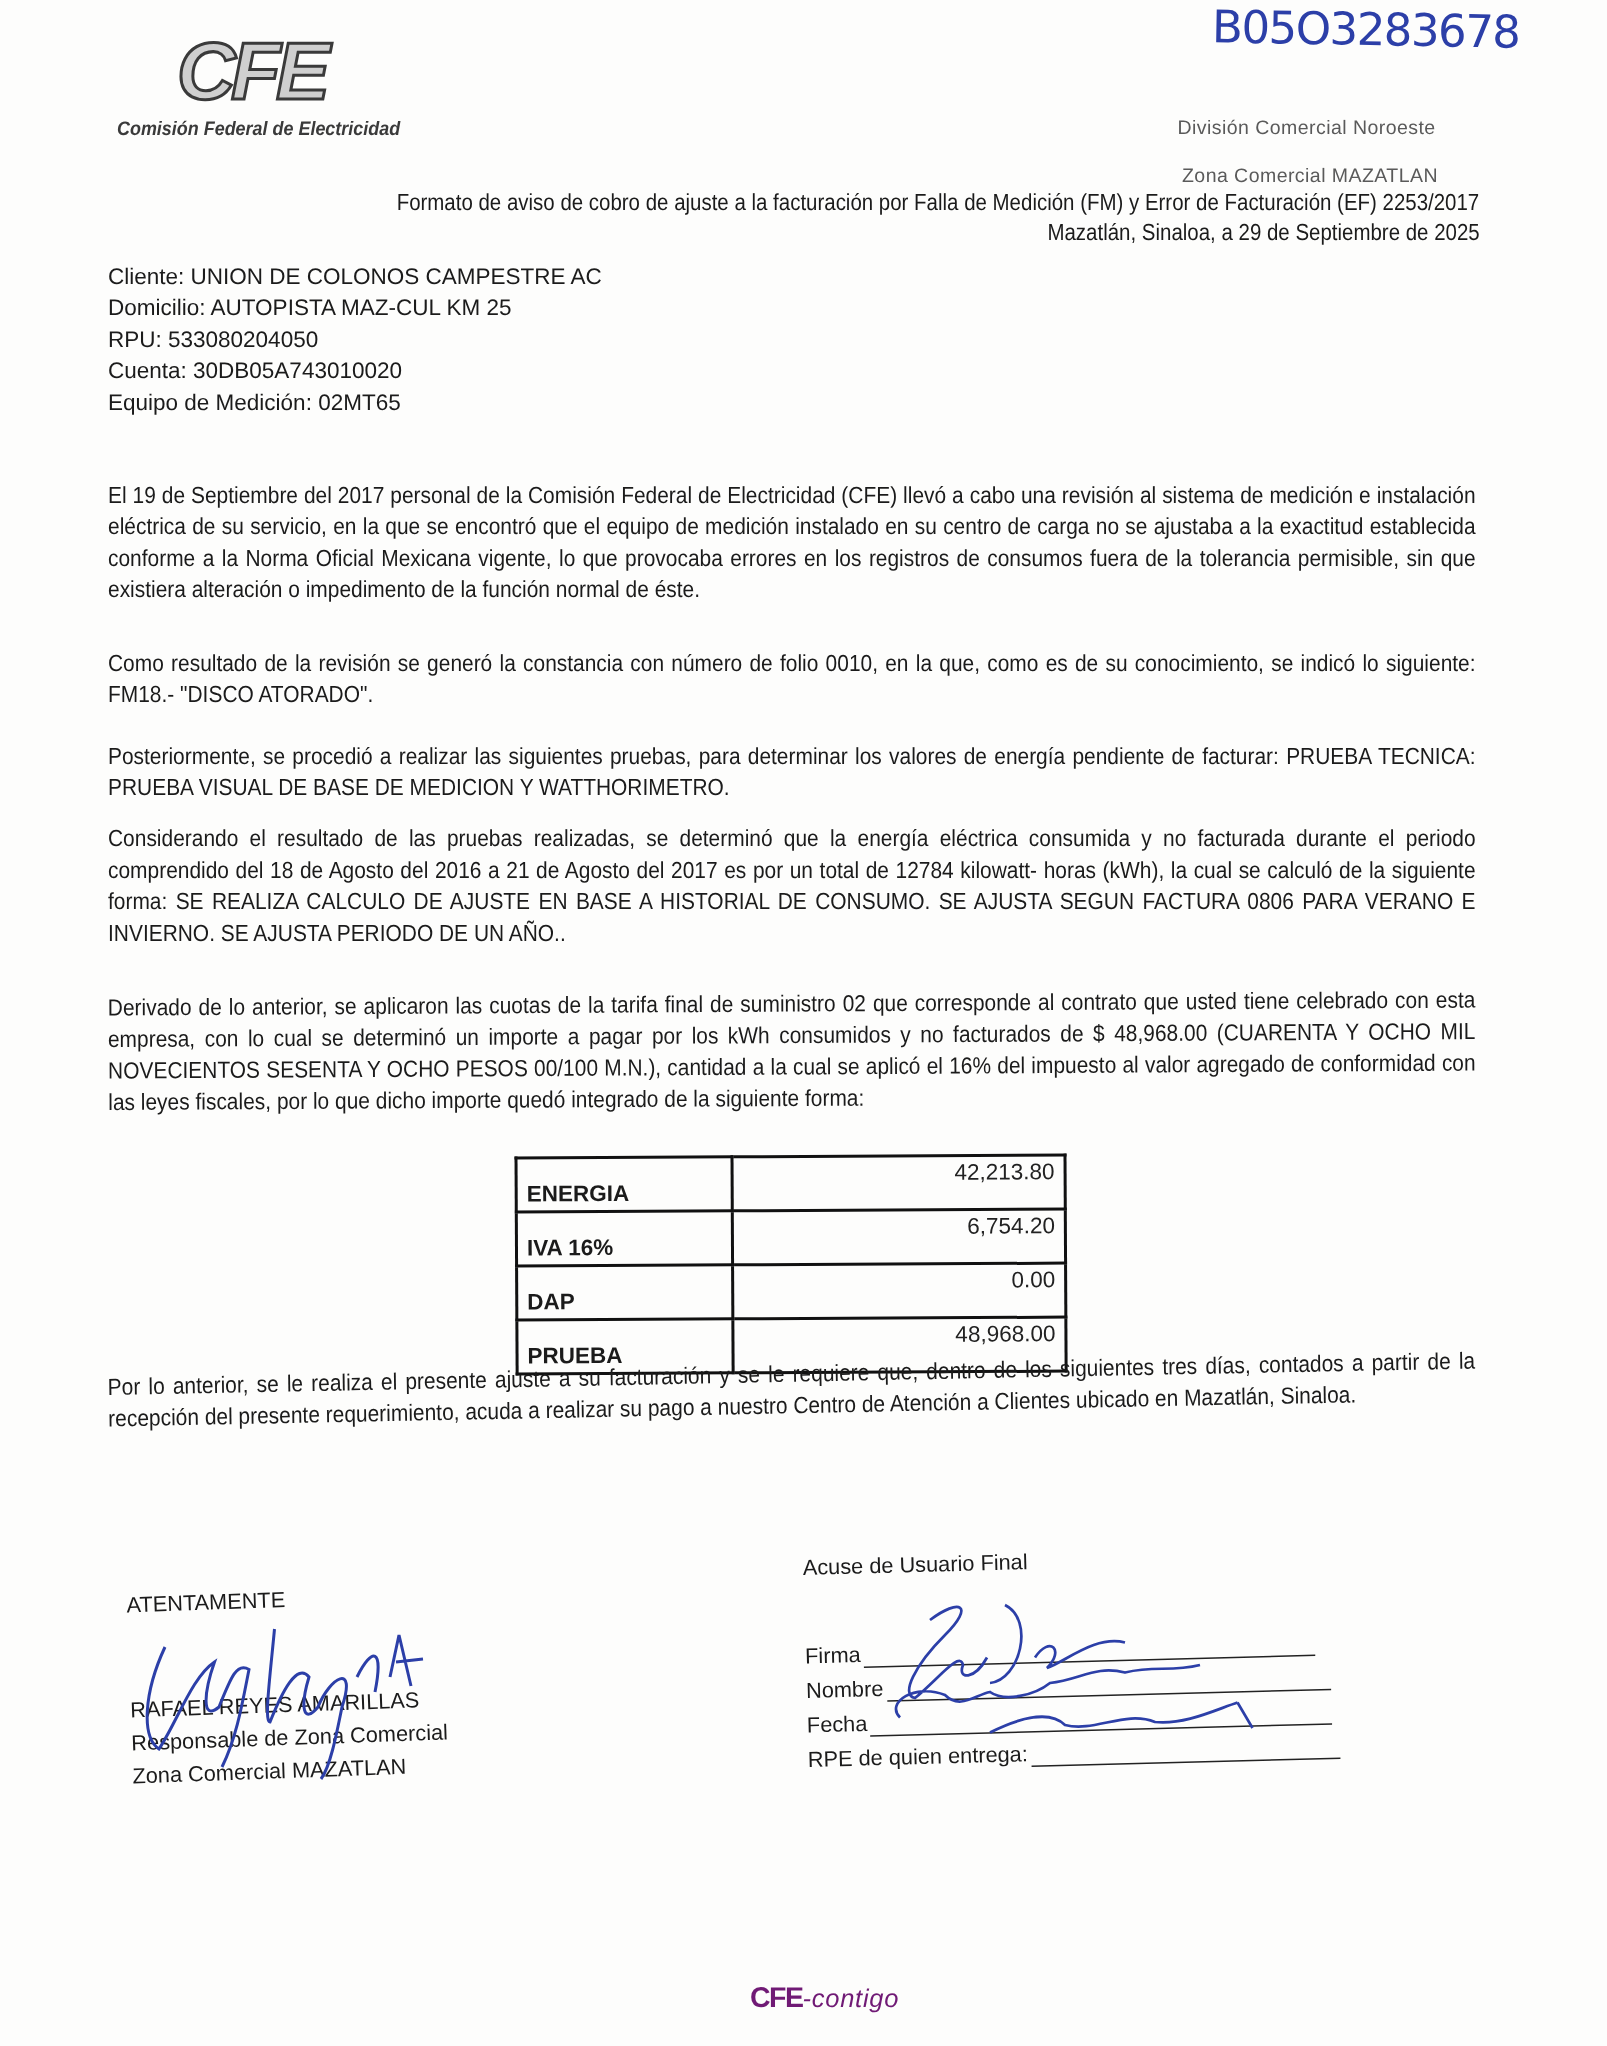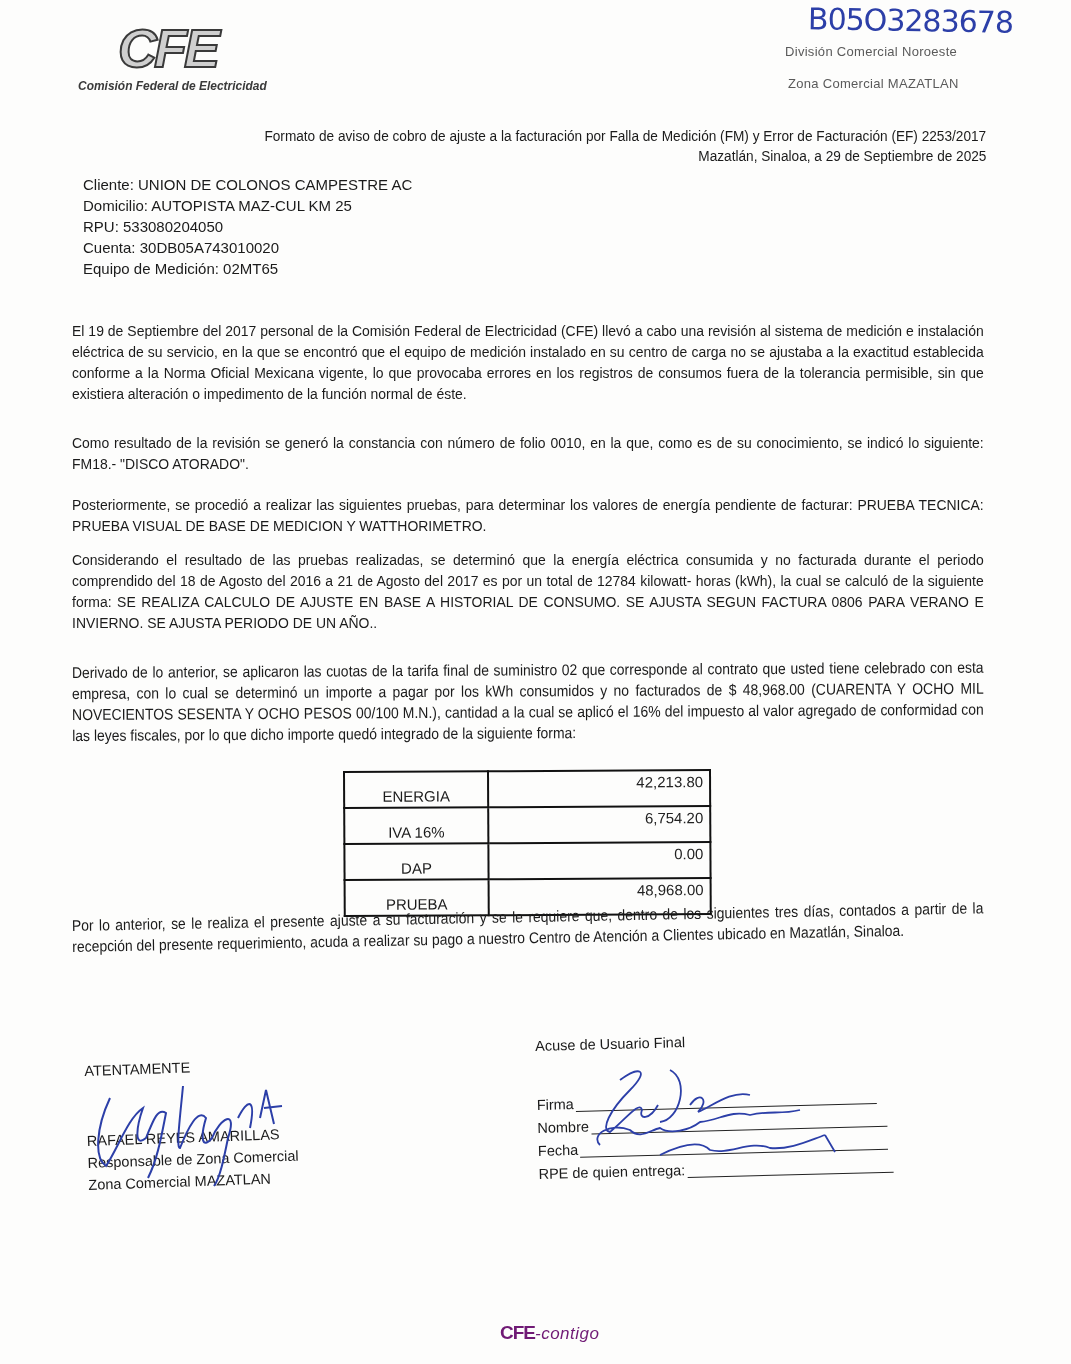--- a/index.html
+++ b/index.html
@@ -18,43 +18,43 @@
     color: #cfcfcf; -webkit-text-stroke: 2px #3a3a3a;
   }
   .logo-sub {
     left: 78px; top: 78px; font-size: 13px; font-style: italic; font-weight: bold; color: #3a3a3a;
     transform: scaleX(0.92); transform-origin: left;
   }
   .handnum {
     left: 808px; top: 3px; font-family: "DejaVu Sans", sans-serif; font-size: 30px;
     color: #2c3fa8; letter-spacing: -1px; transform: rotate(1deg);
   }
-  .hdr-right { font-size: 13px; color: #5a5a5a; letter-spacing: 0.3px; }
+  .hdr-right { font-size: 13px; color: #5a5a5a; letter-spacing: 0.3px; margin-top: 33px; }
   .division { left: 785px; top: 44px; }
   .zona { left: 788px; top: 76px; }
   .title-line { right: 85px; top: 127px; font-size: 15.5px; transform: scaleX(0.88); transform-origin: right; white-space: nowrap; }
   .date-line { right: 85px; top: 147px; font-size: 15.5px; transform: scaleX(0.88); transform-origin: right; white-space: nowrap; }
   .client { left: 72px; top: 174px; font-size: 15px; line-height: 21px; }
-  .client div { white-space: nowrap; margin-left: 11px; }
+  .client div { white-space: nowrap; }
   .para {
     left: 72px; width: 912px; font-size: 15.5px; line-height: 21px;
     text-align: justify; transform: scaleX(0.9); transform-origin: left;
     width: 1013px;
   }
   .p1 { top: 320px; }
   .p2 { top: 432px; }
   .p3 { top: 494px; }
   .p4 { top: 549px; }
   .p5 { top: 662px; transform: scaleX(0.9) rotate(-0.3deg); }
   .amounts {
     left: 343px; top: 771px; width: 368px; border-collapse: collapse;
     transform: rotate(-0.3deg); transform-origin: left top;
   }
   .amounts td { border: 2px solid #111; height: 30px; padding: 2px 6px; font-size: 15px; }
-  .amounts td.lbl { width: 130px; font-weight: normal; vertical-align: bottom; text-align: center; }
+  .amounts td.lbl { width: 130px; font-weight: bold; vertical-align: bottom; }
   .amounts td.val { text-align: right; vertical-align: top; color: #222; }
   .p6 { top: 915px; transform: scaleX(0.9) rotate(-1deg); }
   .sign-left { left: 84px; top: 1060px; font-size: 14.5px; line-height: 22px; transform: rotate(-2deg); transform-origin: left top; }
   .sign-left .att { margin-bottom: 48px; }
   .sign-right { left: 535px; top: 1038px; font-size: 14.5px; transform: rotate(-1.5deg); transform-origin: left top; }
   .sign-right .row { display: flex; align-items: flex-end; height: 23px; }
   .sign-right .line { border-bottom: 1.5px solid #222; flex: 1; height: 1px; margin-left: 2px; }
   .footer-logo { left: 500px; top: 1322px; font-size: 19px; font-weight: bold; color: #701a75; letter-spacing: -1px; }
   .footer-logo .contigo { font-weight: normal; font-style: italic; letter-spacing: 0.5px; font-size: 17px; }
   svg.sig { position: absolute; overflow: visible; }

